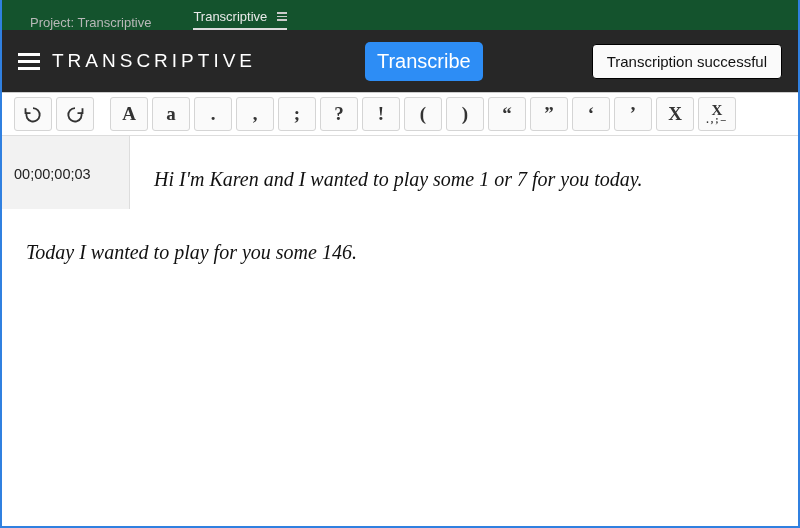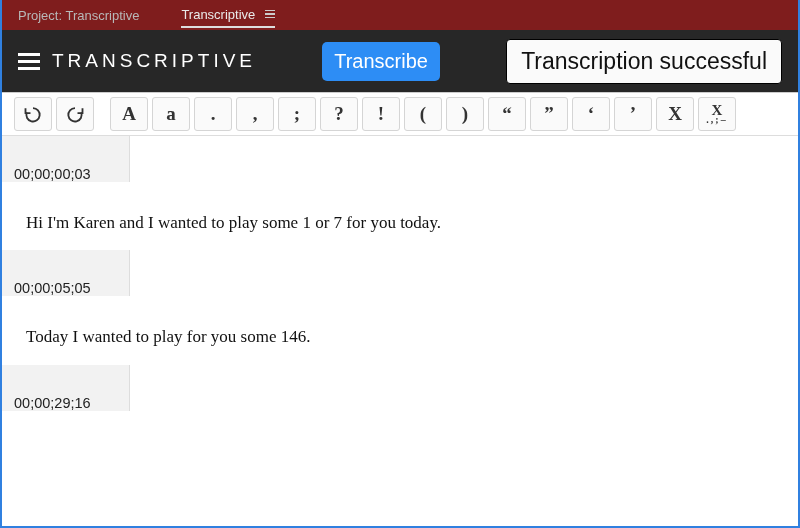--- a/index.html
+++ b/index.html
@@ -1,51 +1,51 @@
 <!DOCTYPE html>
 <html><head>
 <meta charset="utf-8">
 <style>
   * { box-sizing: border-box; margin: 0; padding: 0; }
   html, body { width: 800px; height: 528px; font-family: -apple-system, BlinkMacSystemFont, "Segoe UI", Arial, sans-serif; overflow: hidden; }
   body { background: #fff; border: 2px solid #3080e0; border-top: none; }
 
   
-  .topbar { background: #7f1d1d; height: 30px; display: flex; align-items: center; padding: 0 16px; font-size: 13px; color: #b8b8b8; }
+  .topbar { background: #14532d; height: 30px; display: flex; align-items: flex-end; padding: 0 28px; font-size: 13px; color: #b8b8b8; }
   .topbar .project { margin-right: 42px; }
   .topbar .tab { color: #eaeaea; display: flex; align-items: center; gap: 10px; border-bottom: 2px solid #ddd; padding-bottom: 4px; margin-top: 4px; }
   .tab-menu-icon { display: inline-flex; flex-direction: column; gap: 2px; }
   .tab-menu-icon span { display:block; width: 10px; height: 1.4px; background:#ccc; }
 
   
   .header { background: #272727; height: 62px; display: flex; align-items: center; padding: 0 16px; }
   .brand-wrap { display: flex; align-items: center; gap: 12px; }
   .hamburger { display:inline-flex; flex-direction:column; gap:4px; cursor:pointer; }
   .hamburger span { display:block; width:22px; height:3px; background:#fff; }
   .brand { color:#fff; font-size:19px; letter-spacing:4px; font-weight:400; }
 
   .center-btn-wrap { flex:1; display:flex; justify-content:center; }
   .transcribe-btn { background:#2d8df5; color:#fff; border:none; border-radius:5px; font-size:20px; padding:8px 12px; cursor:pointer; }
 
-  .status-btn { background:#fafafa; color:#111; border:1px solid #000; border-radius:4px; font-size:23px; padding:8px 14px; cursor:default; }
+  .status-btn { background:#fafafa; color:#111; border:1px solid #000; border-radius:4px; font-size:15px; padding:8px 14px; cursor:default; }
 
   
   .toolbar { background:#fff; height:44px; border-bottom:1px solid #ddd; border-top:1px solid #ccc; display:flex; align-items:center; padding: 4px 12px; gap:4px; }
   .tool-btn { background:#fafafa; border:1px solid #d5d5d5; border-radius:3px; height:34px; min-width:38px; display:flex; align-items:center; justify-content:center; font-family: Georgia, 'Times New Roman', serif; font-size:19px; color:#333; cursor:pointer; }
   .tool-btn.bold { font-weight:700; }
   .tool-gap { width: 8px; }
   .tool-x2 { flex-direction:column; line-height:0.7; font-size:15px; }
   .tool-x2 .sub { font-size:10px; letter-spacing:2px; color:#333; font-weight:700;}
   svg.undo, svg.redo { width:20px; height:20px; }
 
   
   .transcript { height: calc(528px - 30px - 62px - 44px - 2px); overflow:auto; display:flex; background:#fff;}
-  .row { display:flex;flex-direction:column; }
+  .row { display:flex; }
   .row .tc { width:128px; background:#f2f2f2; border-right:1px solid #ddd; font-family: Arial, sans-serif; font-size:14.5px; color:#222; padding: 30px 10px 0 12px; }
-  .row .txt { flex:1; padding: 28px 30px 14px 24px; font-family: Georgia, 'Times New Roman', serif; font-size:17px; line-height:1.55; color:#111; }
+  .row .txt { flex:1; padding: 28px 30px 14px 24px; font-family: Georgia, 'Times New Roman', serif; font-size:20px; line-height:1.55; color:#111;font-style:italic; }
   .red { color:#d00000; }
   .rows { display:flex; flex-direction:column; }
 </style>
 </head>
 <body>
 
 <div class="topbar">
   <span class="project">Project: Transcriptive</span>
   <div class="tab">
     <span>Transcriptive</span>
@@ -106,22 +106,20 @@
   </button>
 </div>
 
 <div class="transcript">
   <div class="rows" id="rows" style="width:100%">
       <div class="row">
         <div class="tc">00;00;00;03</div>
         <div class="txt">Hi I'm Karen and I wanted to play some 1 or 7 for you today.</div>
       </div>
       <div class="row">
-        <div class="tc">00;00;05;05</div>
       </div>
       <div class="row">
         <div class="txt">Today I wanted to play for you some 146.</div>
       </div>
       <div class="row">
-        <div class="tc">00;00;29;16</div>
       </div>
     </div>
 </div>
 
 </body></html>

